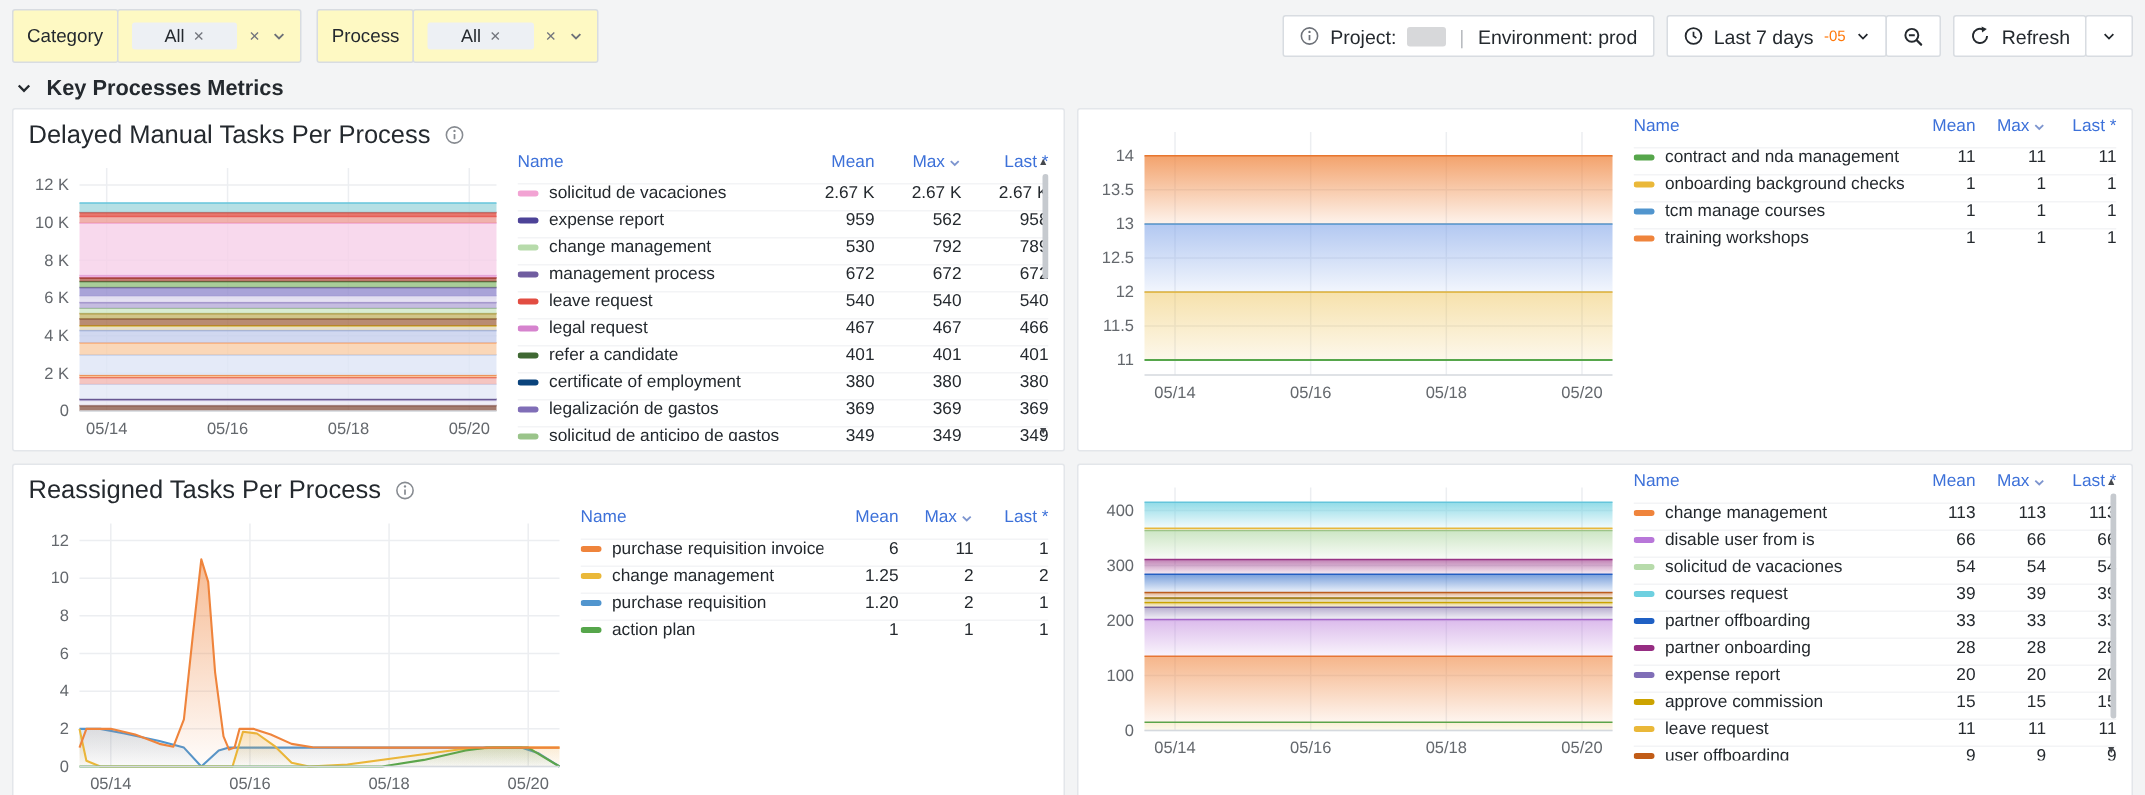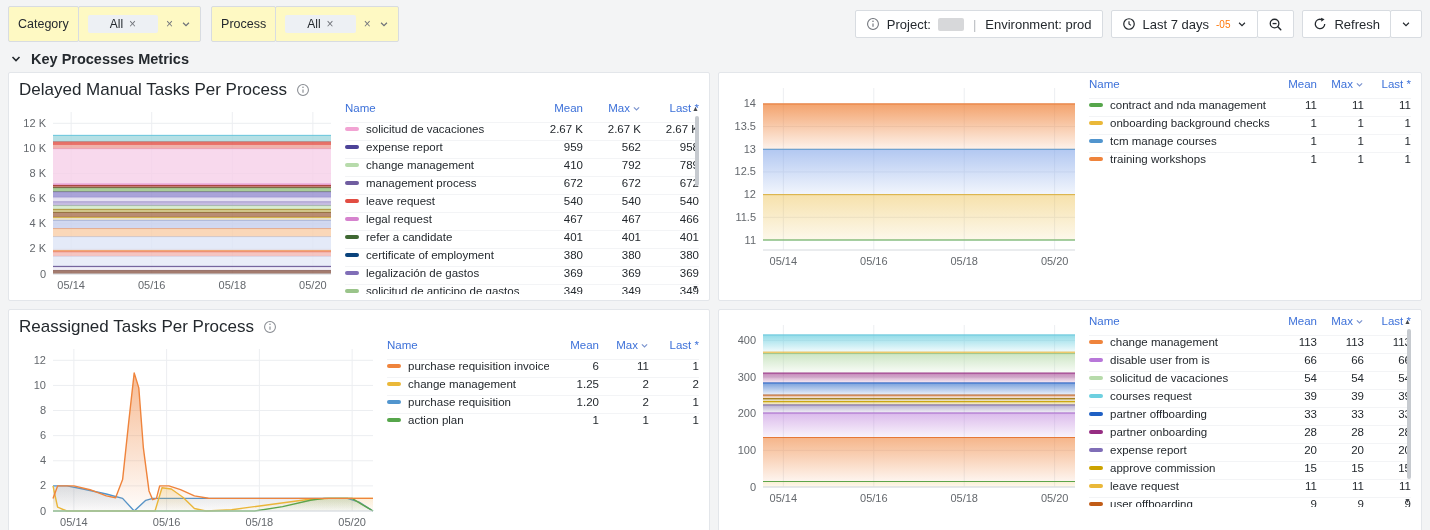--- a/index.html
+++ b/index.html
@@ -241,21 +241,21 @@
               </span>
               <span class="lval">959</span>
               <span class="lval">562</span>
               <span class="lval">958</span>
             </div>
             <div class="lrow">
               <span class="lname">
                 <i class="marker" style="background: rgb(183, 219, 171);"></i>
                 <span>change management</span>
               </span>
-              <span class="lval">410</span>
+              <span class="lval">530</span>
               <span class="lval">792</span>
               <span class="lval">789</span>
             </div>
             <div class="lrow">
               <span class="lname">
                 <i class="marker" style="background: rgb(112, 93, 160);"></i>
                 <span>management process</span>
               </span>
               <span class="lval">672</span>
               <span class="lval">672</span>

